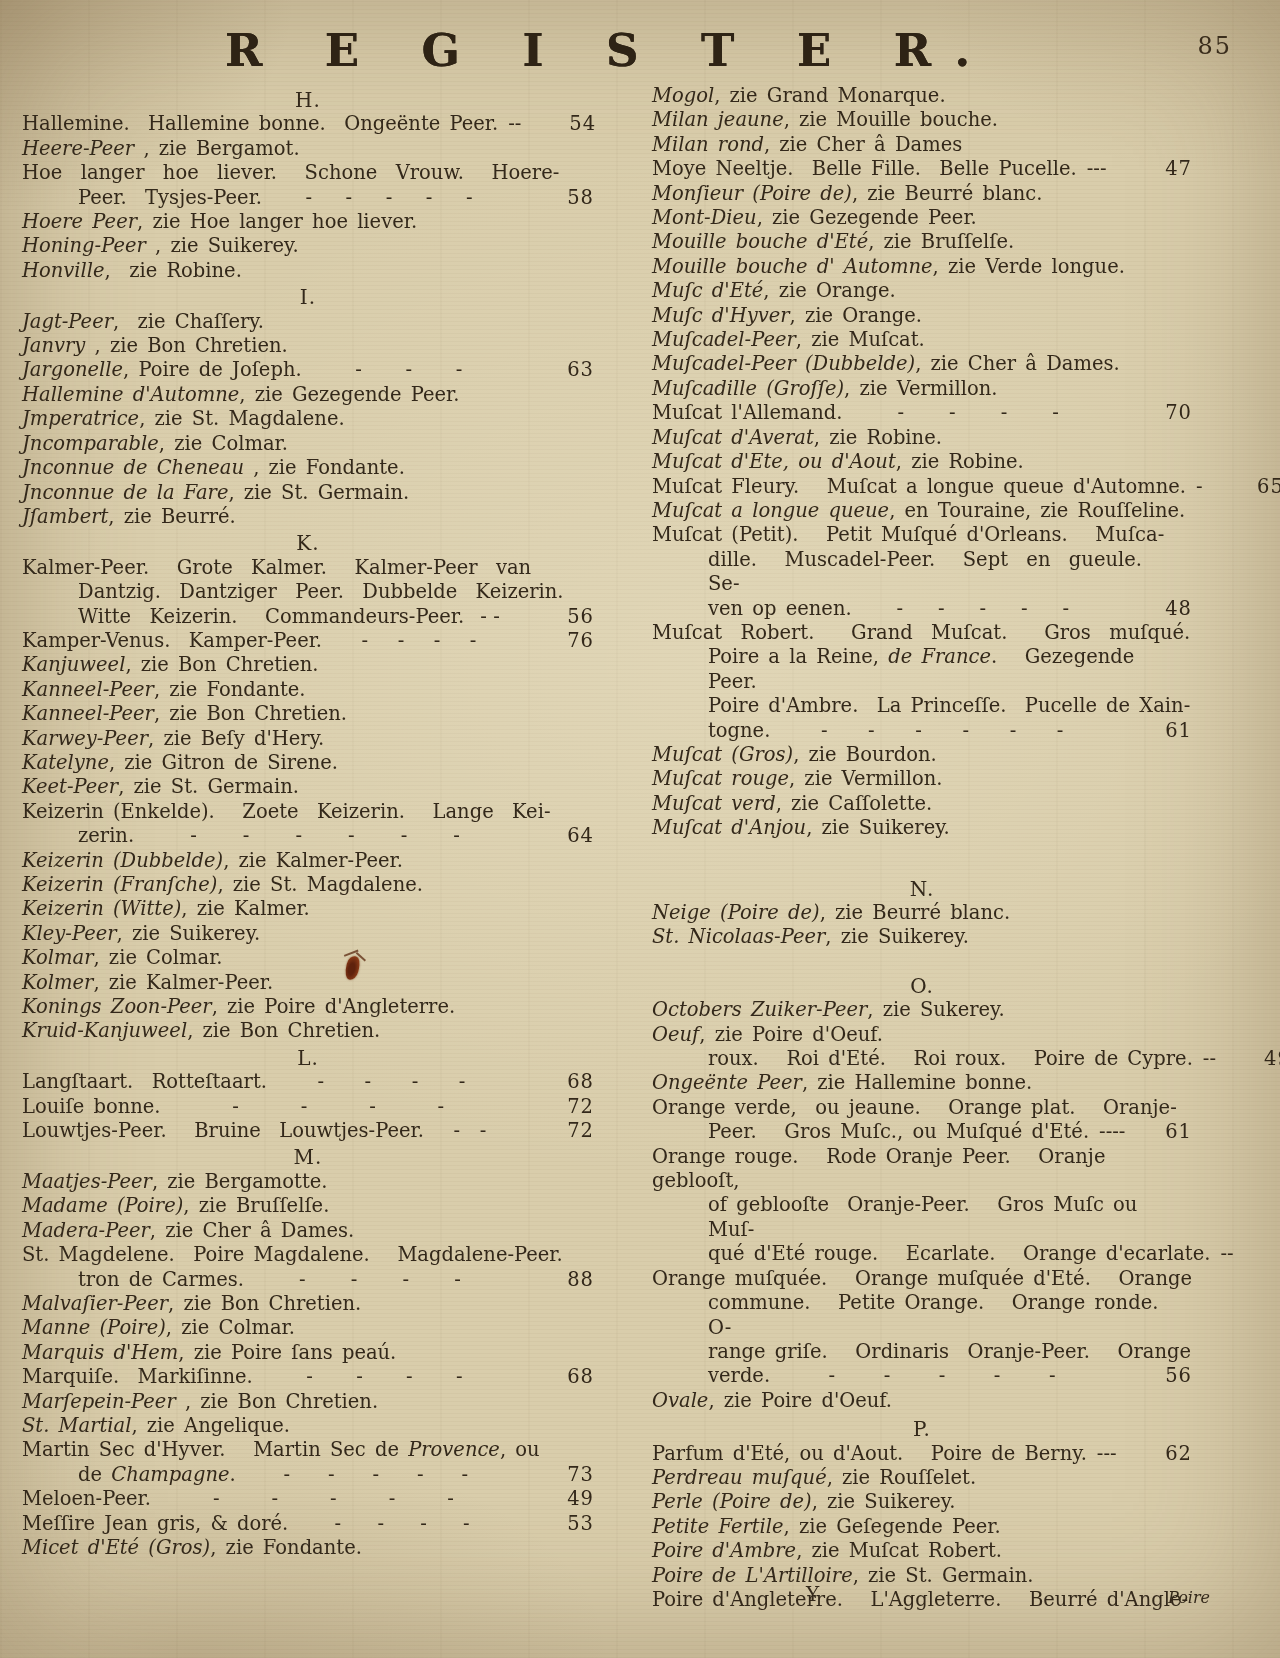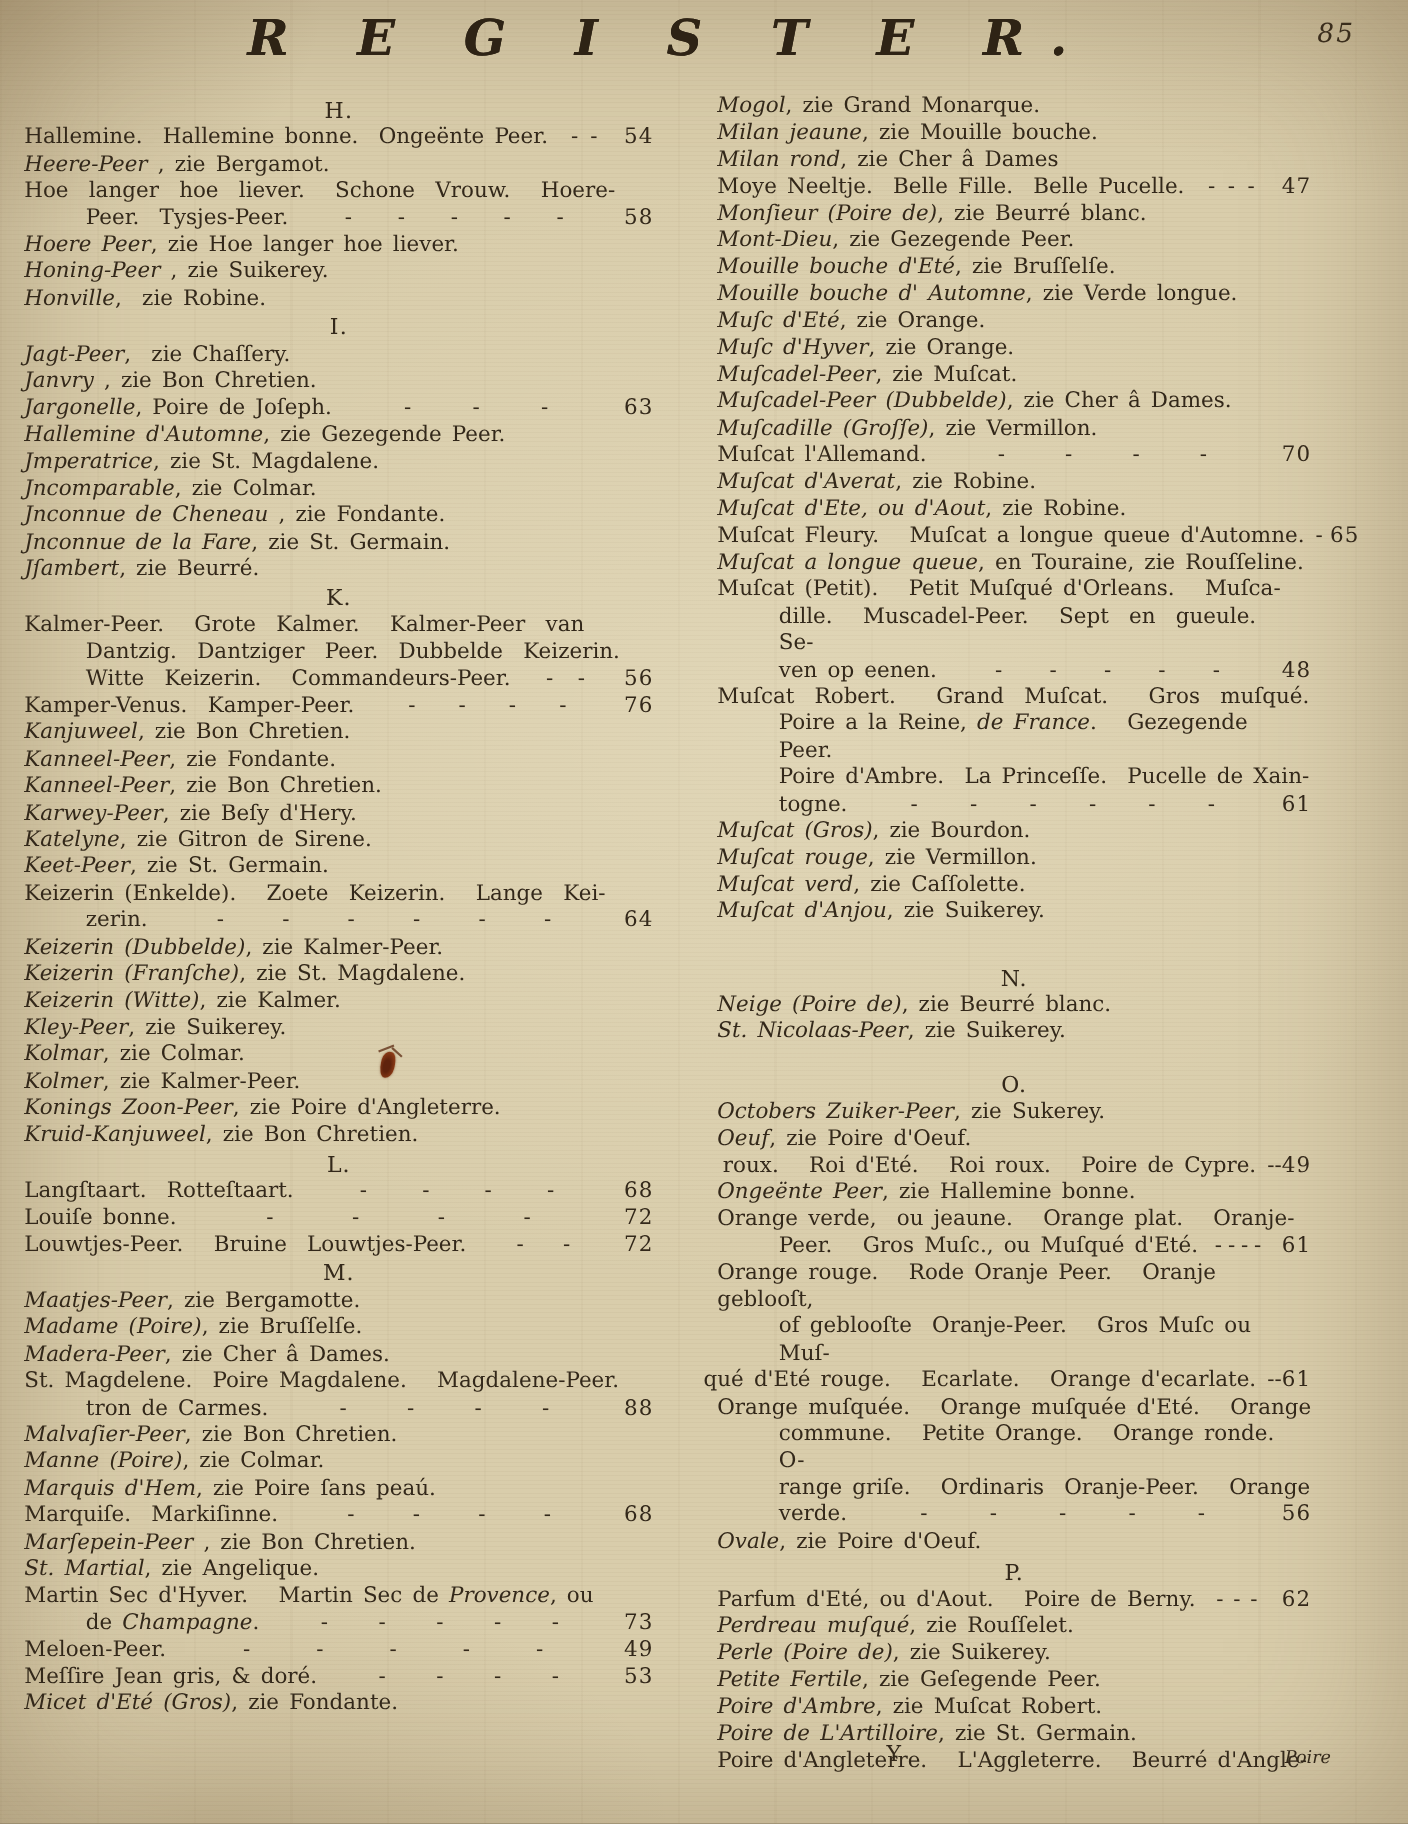--- a/index.html
+++ b/index.html
@@ -10,42 +10,42 @@
       radial-gradient(ellipse 420px 300px at 0% 0%, rgba(120,95,60,.30), rgba(120,95,60,0) 70%),
       radial-gradient(ellipse 500px 260px at 100% 0%, rgba(130,105,65,.16), rgba(130,105,65,0) 70%),
       radial-gradient(ellipse 600px 320px at 15% 100%, rgba(120,95,60,.14), rgba(120,95,60,0) 70%),
       radial-gradient(ellipse 900px 700px at 55% 40%, rgba(255,250,230,.20), rgba(255,250,230,0) 75%),
       repeating-linear-gradient(0deg, rgba(125,103,70,.055) 0 1px, rgba(0,0,0,0) 1px 4px),
       repeating-linear-gradient(90deg, rgba(125,103,70,.045) 0 2px, rgba(0,0,0,0) 2px 88px);
     box-shadow:inset 0 0 140px rgba(110,88,55,.38);
     font-family:"DejaVu Serif","Liberation Serif",serif;
     color:#33281a;
   }
-  .hdr{position:absolute;top:0;left:0;width:100%;height:80px;font-style:italic;}
+  .hdr{position:absolute;top:16px;left:0;width:100%;height:80px;}
   .title{
     position:absolute;top:8px;left:50%;transform:translateX(-54%);
     font-size:45px;font-weight:bold;letter-spacing:.52em;white-space:nowrap;
     color:#2e2315;text-shadow:0 0 .6px #2e2315;
   }
   .pageno{
     position:absolute;top:16px;right:48px;font-size:24px;color:#3a2d1c;
     letter-spacing:2px;
   }
   .col{position:absolute;top:84px;font-size:19.5px;line-height:24.4px;word-spacing:3px;}
   .col i{font-family:"DejaVu Serif","Liberation Serif",serif;font-style:italic;}
   #col0{left:22px;width:572px;}
   #col1{left:652px;width:540px;}
   .heading{text-align:center;letter-spacing:1px;font-size:20px;}
   .line{white-space:pre-wrap;}
-  .line.ind{padding-left:56px;justify-content:flex-end;}
+  .line.ind{padding-left:56px;}
   .numline{display:flex;align-items:baseline;}
   .numline .lt{white-space:pre-wrap;flex:0 0 auto;}
   .fill{flex:1 1 auto;display:flex;justify-content:space-evenly;align-items:baseline;padding:0 10px;min-width:0;}
   .fill span{display:inline-block;}
-  .num{flex:0 0 auto;min-width:30px;text-align:right;letter-spacing:1px;}
+  .num{flex:0 0 auto;min-width:30px;text-align:right;letter-spacing:1px;margin-left:48px;}
   .footer-sig{position:absolute;left:806px;top:1582px;font-size:20px;letter-spacing:1px;}
   .footer-catch{position:absolute;right:70px;top:1588px;font-size:16px;font-style:italic;}
   .stain{
     position:absolute;left:346px;top:956px;width:13px;height:24px;
     background:radial-gradient(ellipse at 45% 55%, #5f220c 0 30%, #8a3a16 70%, rgba(138,58,22,.25) 100%);
     border-radius:55% 45% 60% 50%/40% 55% 45% 60%;
     transform:rotate(14deg);
     box-shadow:0 0 2px rgba(95,40,15,.6);
   }
   .stain:before,.stain:after{

